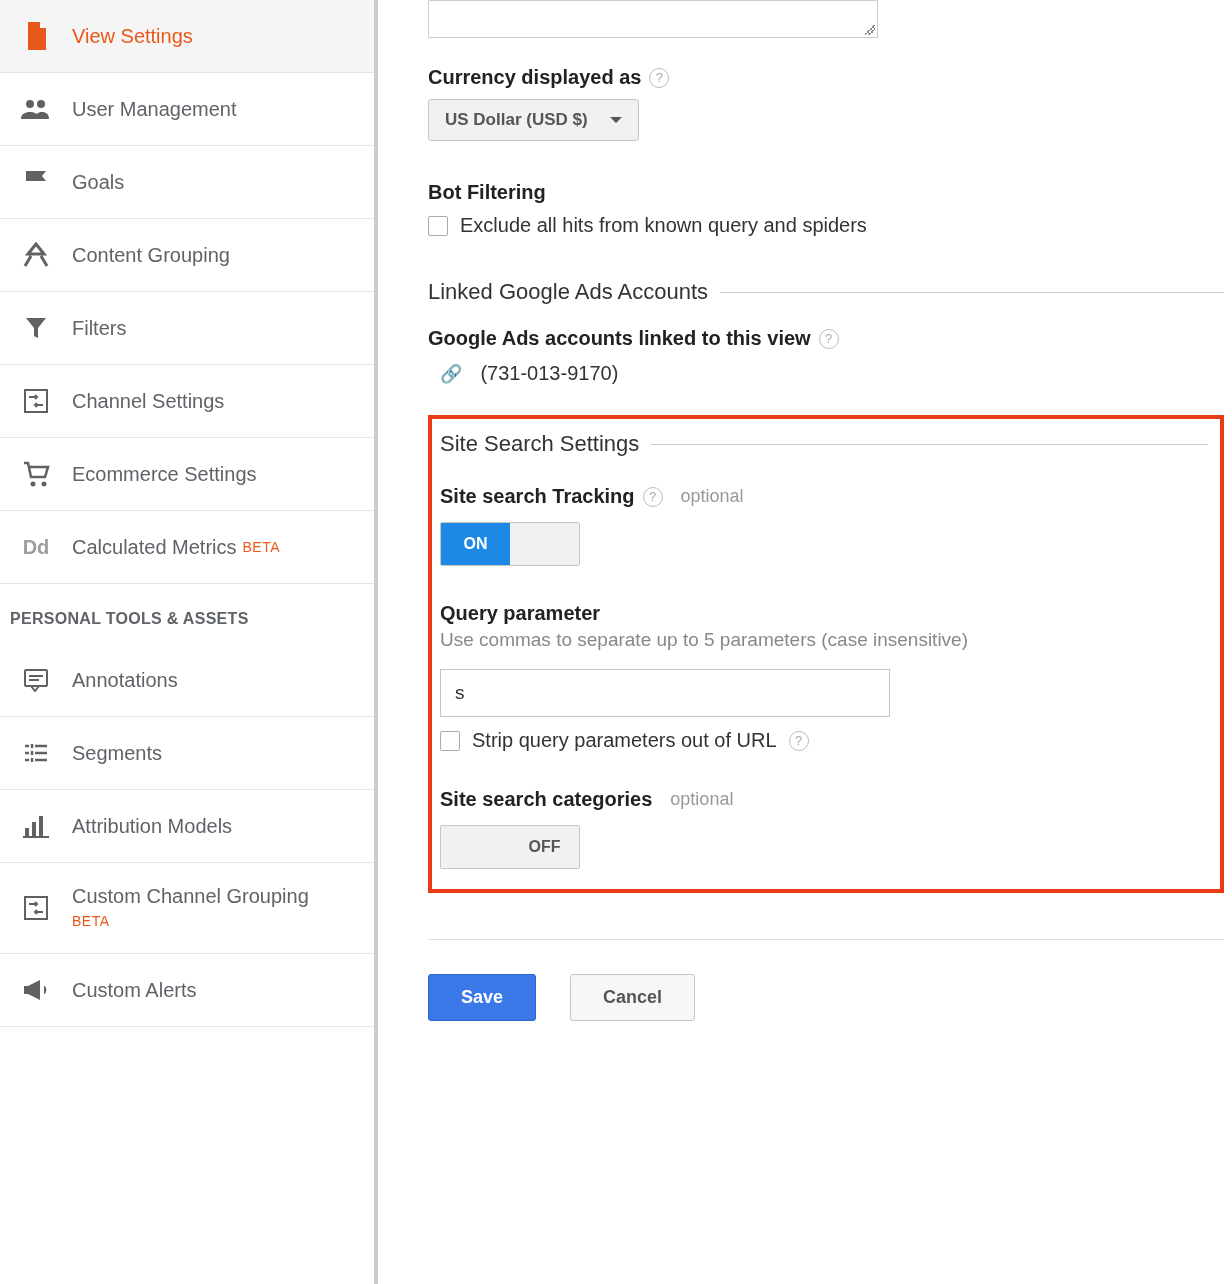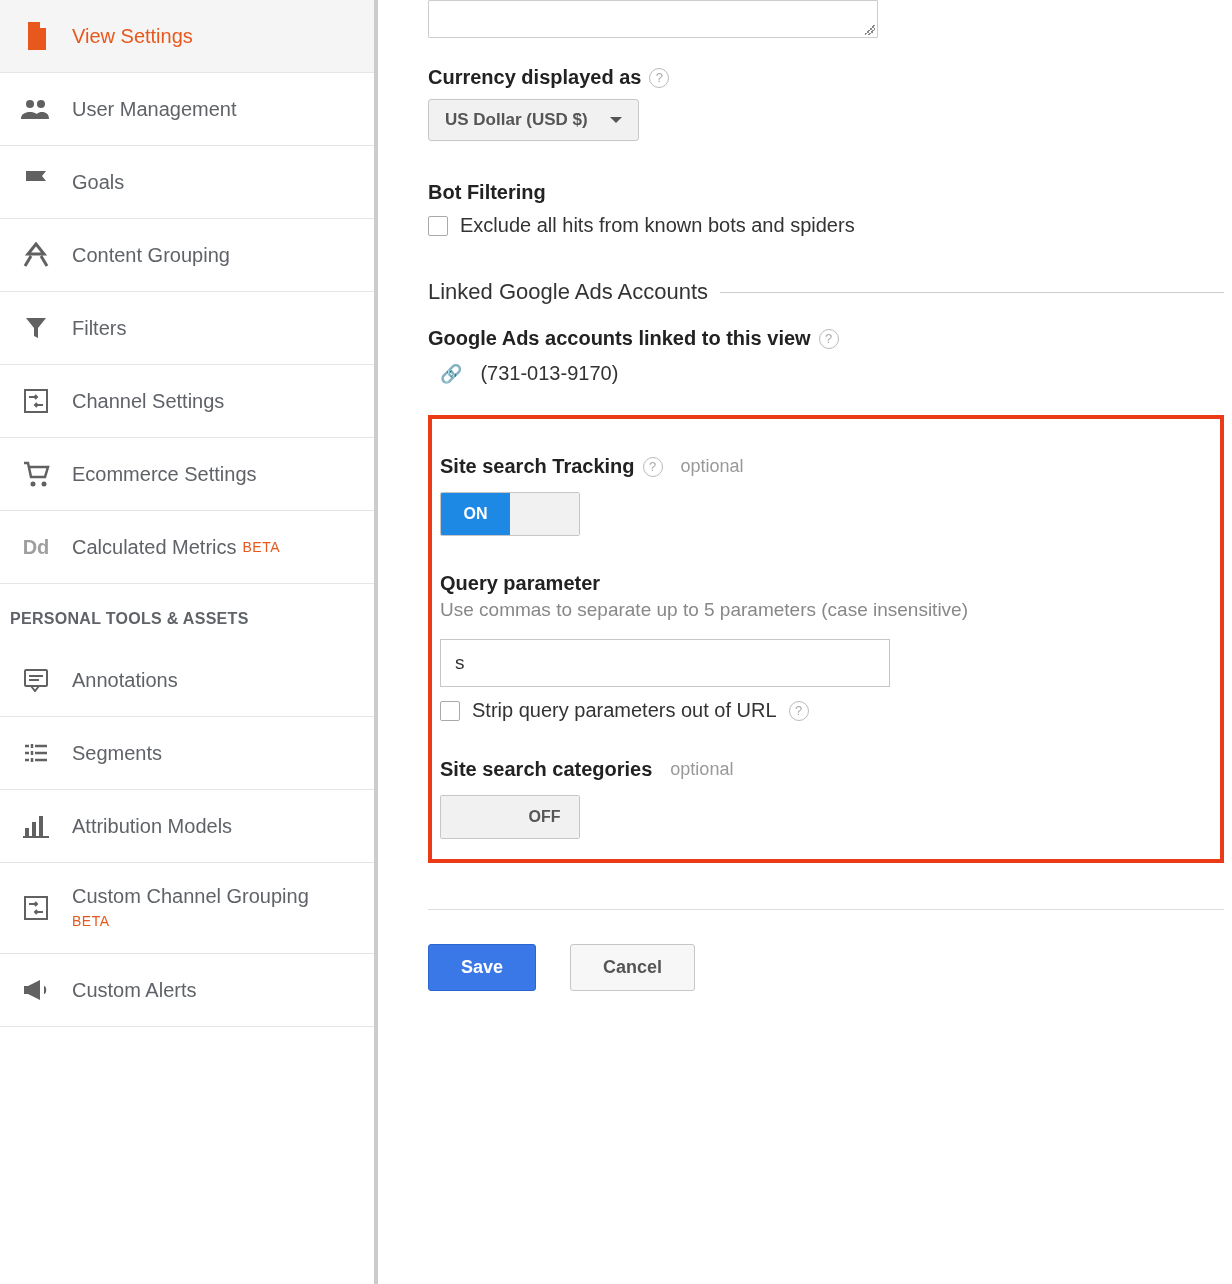--- a/index.html
+++ b/index.html
@@ -350,37 +350,41 @@
     <span class="help-icon">?</span>
   </div>
   <div class="dropdown">
     <span>US Dollar (USD $)</span>
     <span class="dropdown-arrow"></span>
   </div>
 
   <div class="section-label" style="margin-top:40px">Bot Filtering</div>
   <div class="checkbox-row">
     <span class="checkbox"></span>
-    <span>Exclude all hits from known bots and spiders</span>
+    <span>Exclude all hits from known query and spiders</span>
   </div>
 
   <div class="heading-row">
     <span>Linked Google Ads Accounts</span>
     <span class="heading-line"></span>
   </div>
   <div class="section-label" style="margin-top:22px">
     <span>Google Ads accounts linked to this view</span>
     <span class="help-icon">?</span>
   </div>
   <div class="account-row">
     <span class="link-icon">🔗</span>
     <span>(731-013-9170)</span>
   </div>
 
   <div class="highlight-box">
+    <div class="heading-row" style="margin-top:4px">
+      <span>Site Search Settings</span>
+      <span class="heading-line"></span>
+    </div>
     <div class="section-label">
       <span>Site search Tracking</span>
       <span class="help-icon">?</span>
       <span class="optional">optional</span>
     </div>
     <div class="toggle">
       <div class="toggle-half toggle-on">ON</div>
       <div class="toggle-half toggle-off-dim"></div>
     </div>
 

